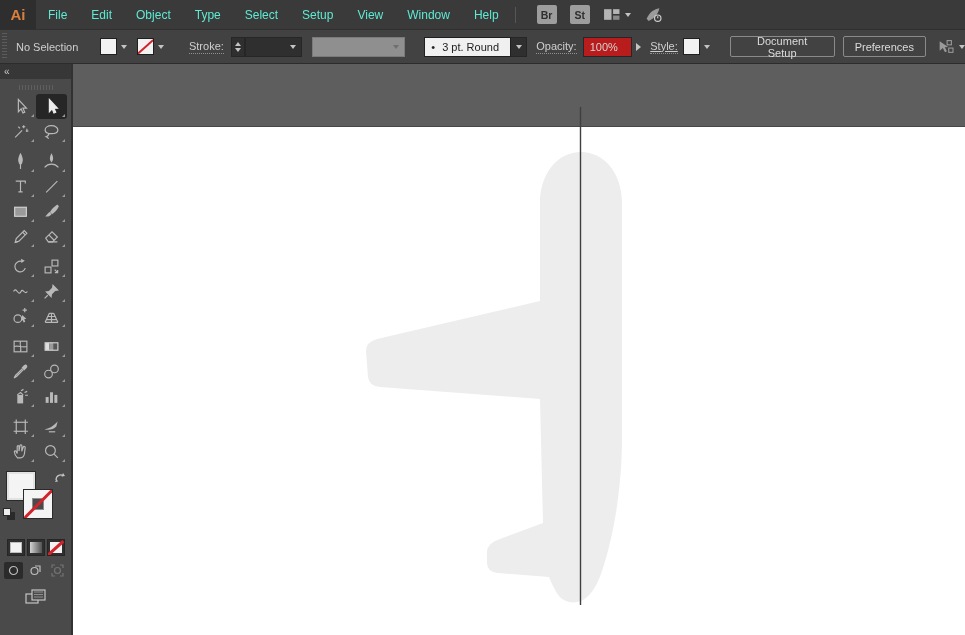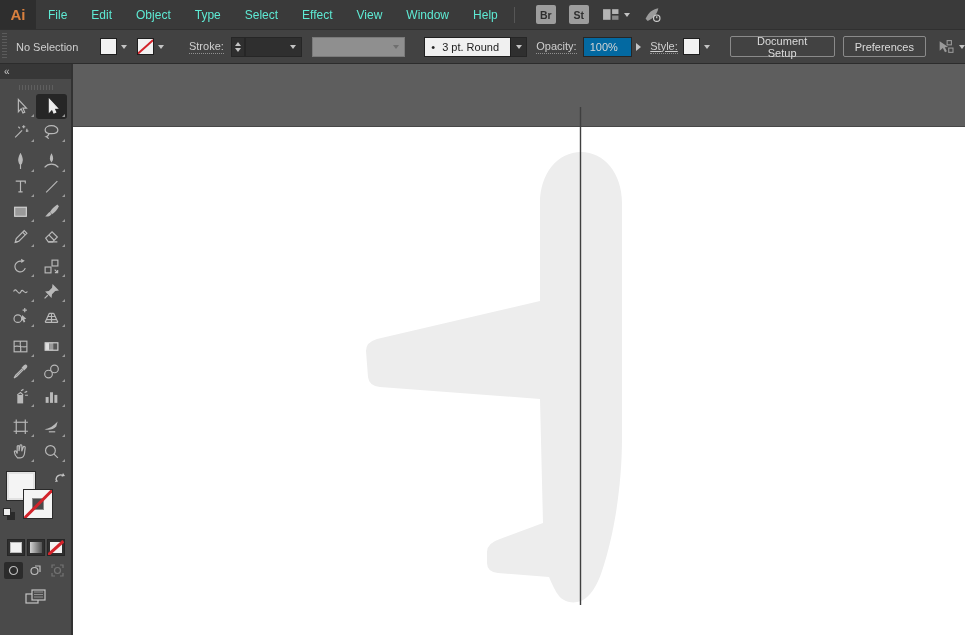--- a/index.html
+++ b/index.html
@@ -26,21 +26,21 @@
   .sw .slash{position:absolute;left:-20%;top:7px;width:140%;height:2.2px;background:#d2232a;transform:rotate(-42deg);}
   .cb-chev{margin-left:4px;}
   .stepper{display:flex;flex-direction:column;justify-content:center;gap:2px;width:14px;height:20px;background:#2f2f2f;border:1px solid #262626;align-items:center;}
   .stepper .up{width:0;height:0;border-left:3.5px solid transparent;border-right:3.5px solid transparent;border-bottom:4px solid #c4c4c4;}
   .stepper .dn{width:0;height:0;border-left:3.5px solid transparent;border-right:3.5px solid transparent;border-top:4px solid #c4c4c4;}
   .dd{height:20px;background:#2f2f2f;border:1px solid #262626;display:flex;align-items:center;justify-content:flex-end;padding:0 5px;}
   .dd.disabled{background:#8f8f8f;border-color:#7a7a7a;}
   .dd.disabled .chev{border-top-color:#6f6f6f;}
   .brush-field{height:20px;width:88px;background:#f0f0f0;border:1px solid #1f1f1f;color:#222;display:flex;align-items:center;padding:0 6px;gap:7px;}
   .brush-chev{width:16px;height:20px;background:#2f2f2f;border:1px solid #262626;border-left:none;display:flex;align-items:center;justify-content:center;}
-  .field{height:20px;background:#0369a1;border:1px solid #262626;color:#d4d4d4;display:flex;align-items:center;padding:0 6px;}
+  .field{height:20px;background:#b91c1c;border:1px solid #262626;color:#d4d4d4;display:flex;align-items:center;padding:0 6px;}
   .chev-right{width:0;height:0;border-top:4px solid transparent;border-bottom:4px solid transparent;border-left:5px solid #c4c4c4;margin-left:4px;}
   .cb-btn{height:21px;border:1px solid #8a8a8a;border-radius:2px;background:transparent;color:#dcdcdc;font-size:11px;padding:0 11px;display:flex;align-items:center;}
 
   
   .workspace{position:absolute;left:0;top:64px;width:965px;height:571px;}
 
   
   .toolbar{position:absolute;left:0;top:0;width:73px;height:571px;background:#4a4a4a;border-right:2px solid #323232;}
   .tb-head{height:15px;background:#373737;color:#c9c9c9;font-size:10px;display:flex;align-items:center;padding-left:4px;letter-spacing:-1px;}
   .tb-grip{width:34px;height:5px;margin:6px auto 4px auto;background:repeating-linear-gradient(to right,#5f5f5f 0 1px,transparent 1px 3px);}
@@ -85,21 +85,21 @@
 <div id="app">
 
   <div class="menubar">
     <div class="ai-logo">Ai</div>
     <div class="menu-items" id="menu-items">
         <span class="menu-item">File</span>
         <span class="menu-item">Edit</span>
         <span class="menu-item">Object</span>
         <span class="menu-item">Type</span>
         <span class="menu-item">Select</span>
-        <span class="menu-item">Effect</span>
+        <span class="menu-item">Setup</span>
         <span class="menu-item">View</span>
         <span class="menu-item">Window</span>
         <span class="menu-item">Help</span>
       </div>
     <div class="menu-sep"></div>
     <div class="mb-sq">Br</div>
     <div class="mb-sq">St</div>
     <div class="mb-icon">
       <svg width="17" height="15" viewBox="0 0 16 14">
         <rect x="1" y="2" width="7" height="10" fill="#b5b5b5"></rect>

